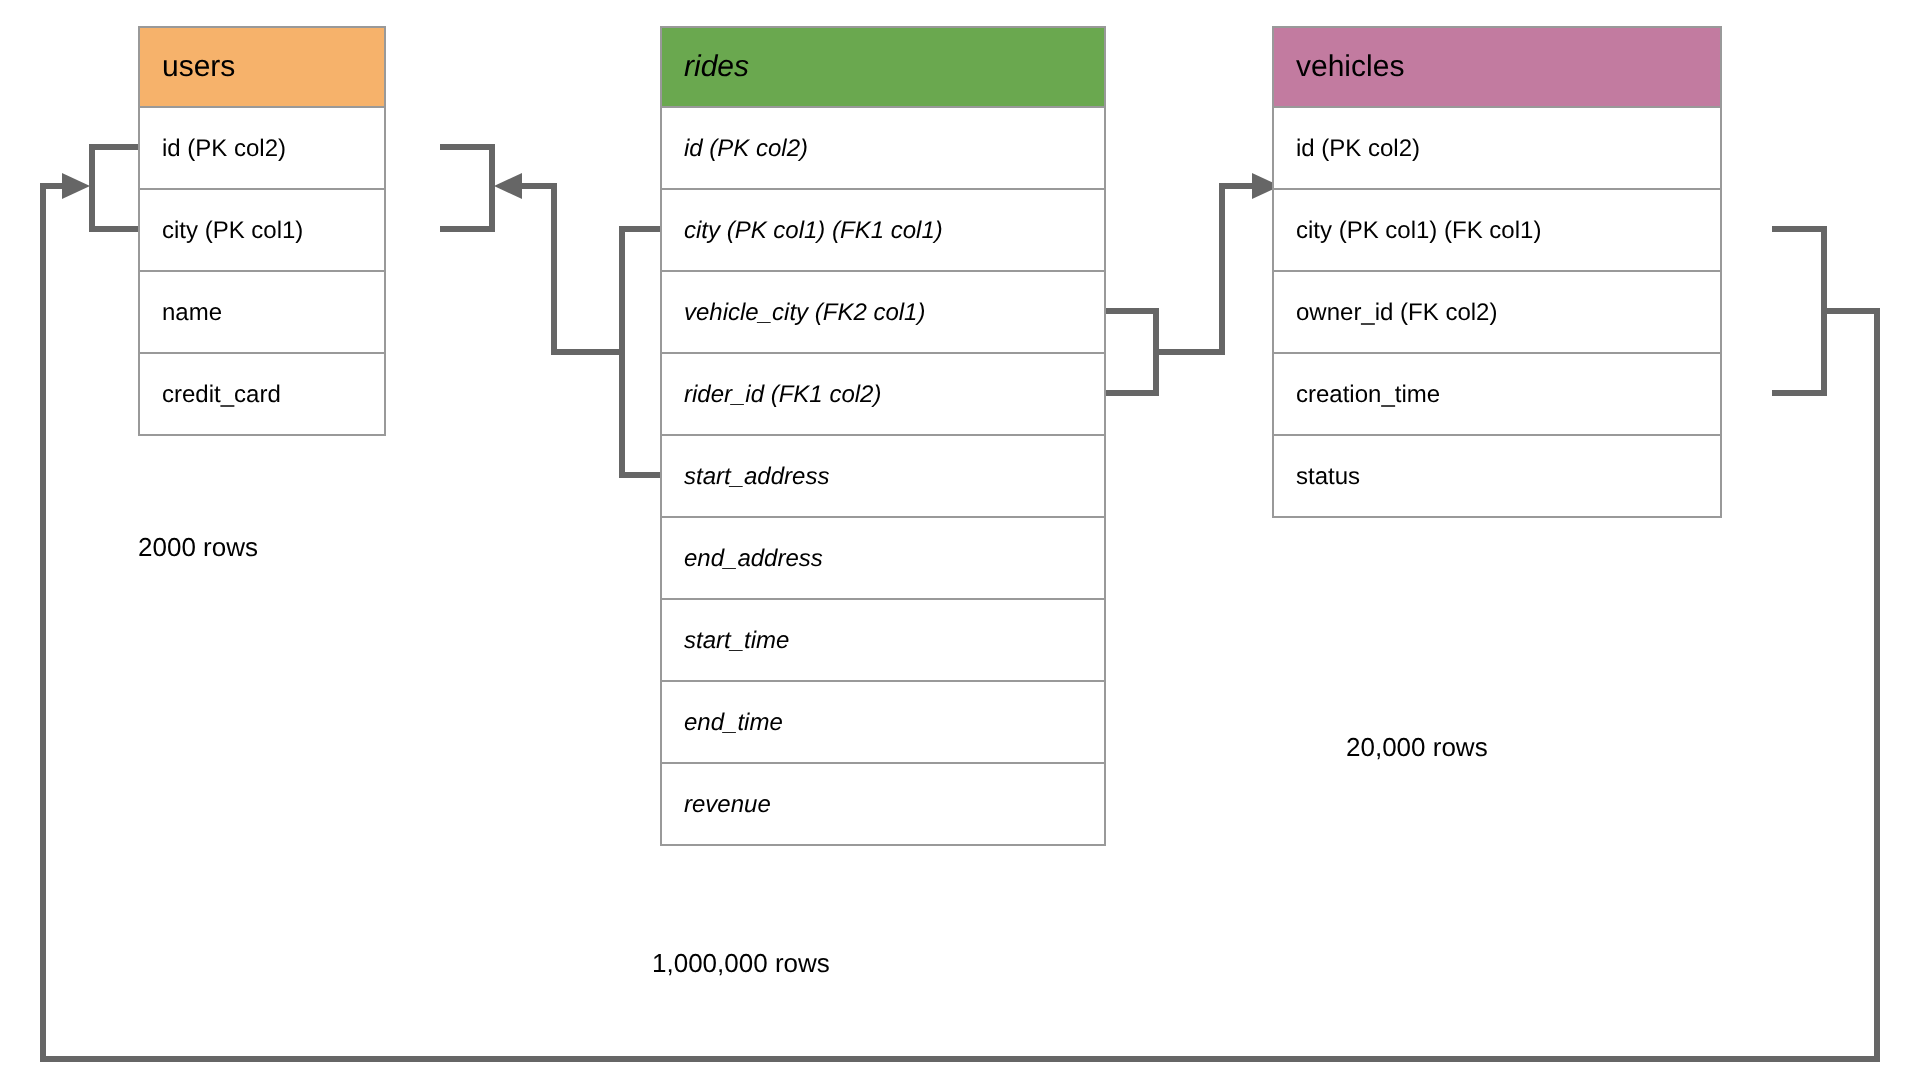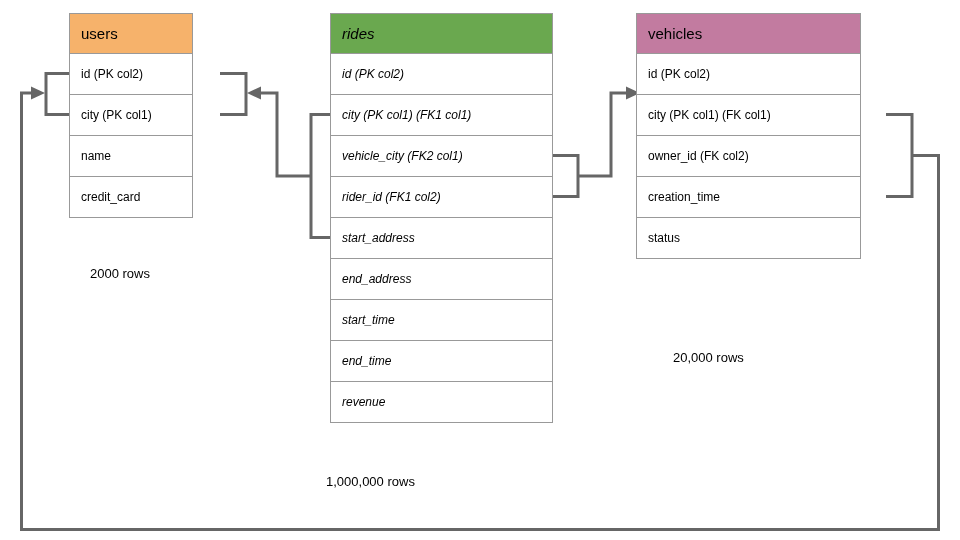--- a/index.html
+++ b/index.html
@@ -61,23 +61,23 @@
   .rowcount {
     position: absolute;
     font-size: 13px;
     line-height: 16px;
     color: #000;
     white-space: nowrap;
   }
   #t-users    { left: 69px;  width: 124px; }
   #t-rides    { left: 330px; width: 223px; font-style: italic; }
   #t-vehicles { left: 636px; width: 225px; }
-  #rc-users    { left: 90px;  top: 266px; }
+  #rc-users    { left: 69px;  top: 266px; }
   #rc-rides    { left: 326px; top: 474px; }
-  #rc-vehicles { left: 673px; top: 350px; }
+  #rc-vehicles { left: 673px; top: 366px; }
 </style>
 </head>
 <body>
 
 <div id="canvas">
 
   <svg class="connectors" viewBox="0 0 960 540" xmlns="http://www.w3.org/2000/svg">
 
     <g>
       <path d="M220 73.5 H246 V114.5 H220"></path>

